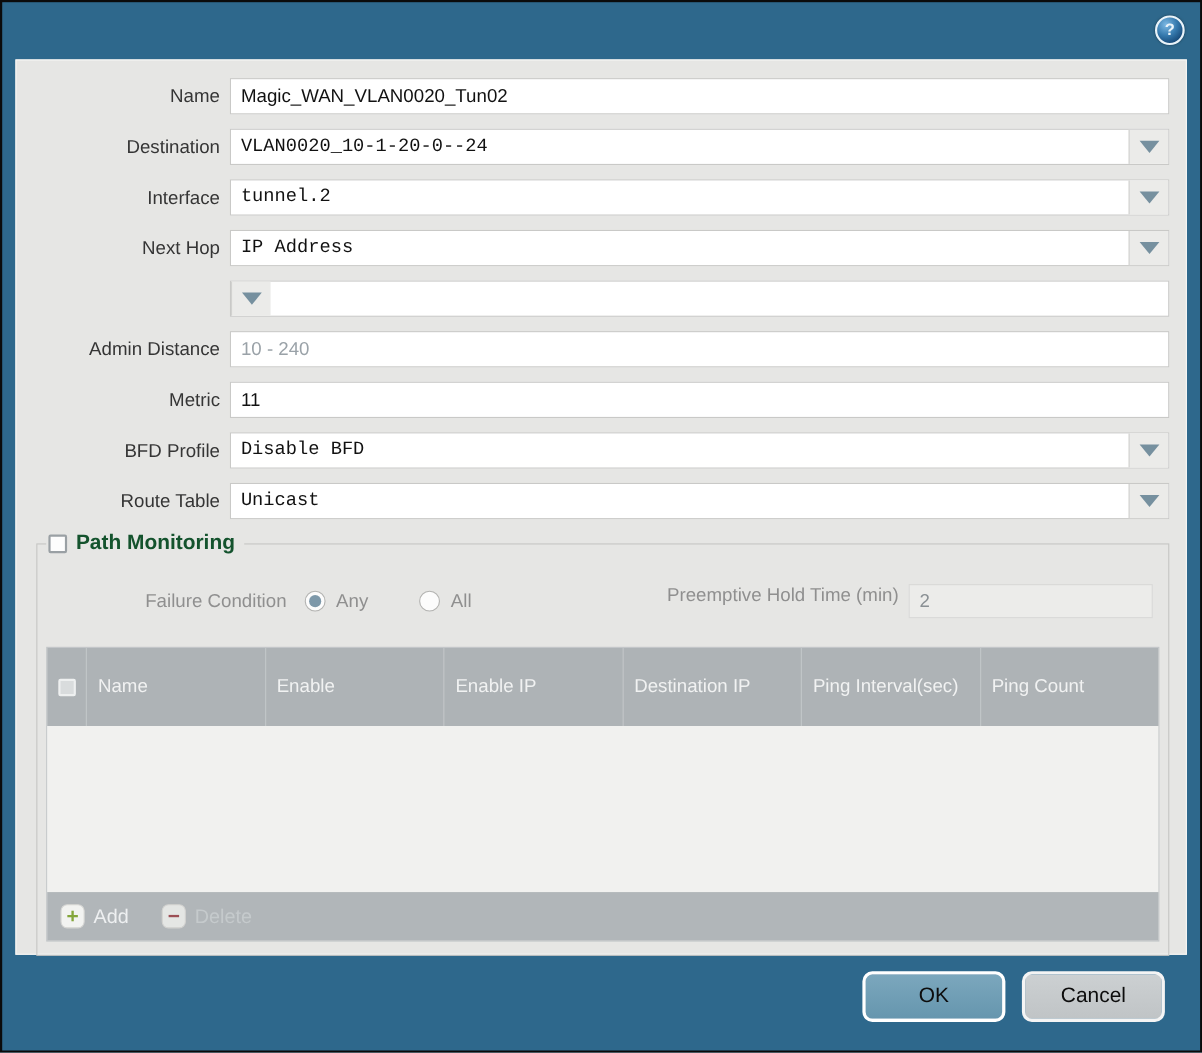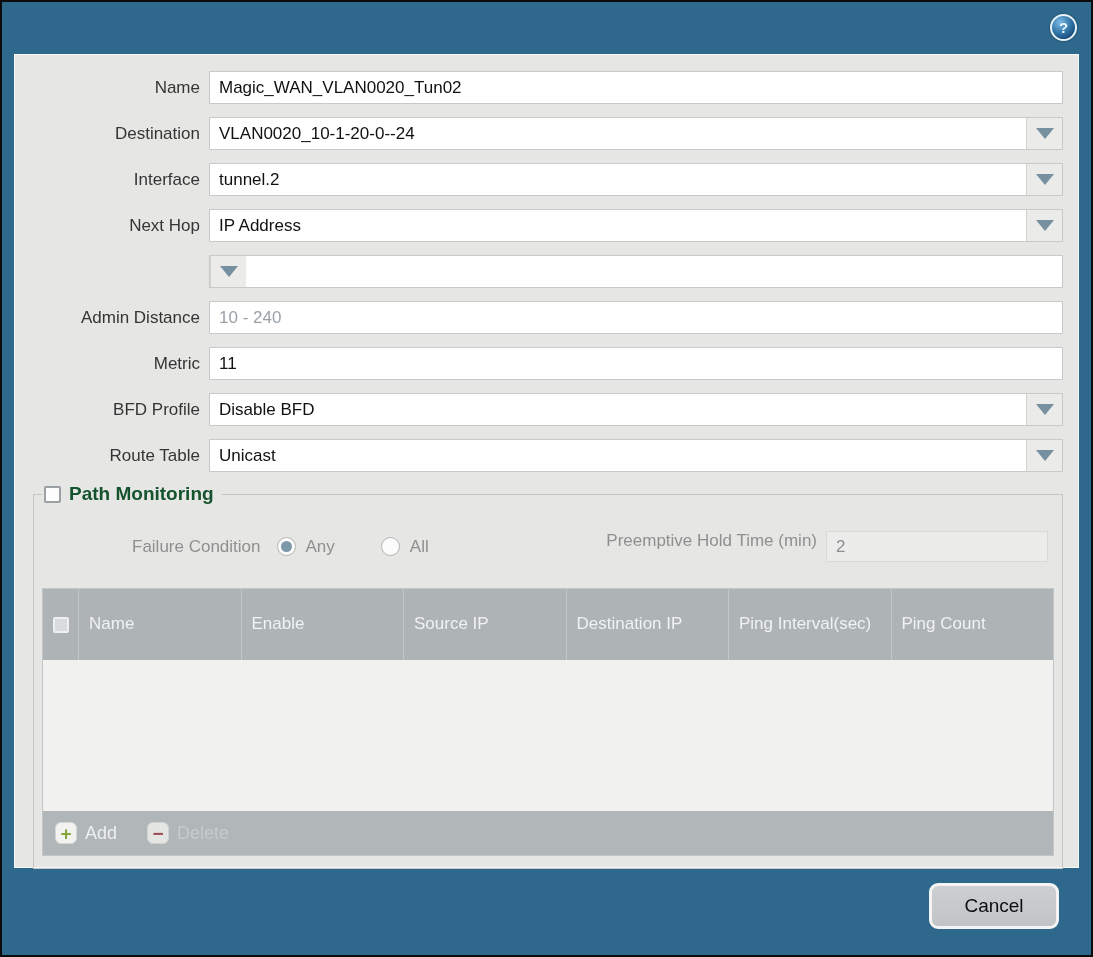--- a/index.html
+++ b/index.html
@@ -73,20 +73,21 @@
     padding: 0 9px;
     font-size: 17px; color: #111;
     font-family: "Liberation Sans", sans-serif;
     background: transparent;
   }
   .field input::placeholder { color: #9aa2a8; }
   .combo-text {
     flex: 1; padding: 0 9px;
     white-space: nowrap; overflow: hidden;
     cursor: default;
+    font-family: Liberation Mono, monospace;
   }
   .combo-btn {
     flex: none;
     width: 36px; height: 100%;
     background: #ebebe9;
     border-left: 1px solid #d2d2d0;
     display: flex; align-items: center; justify-content: center;
     cursor: pointer;
   }
   .arrow-down {
@@ -349,21 +350,21 @@
         </span>
       </div>
 
       <div class="pm-table">
         <div class="tbl-header">
           <span class="th-check">
             <span class="hdr-checkbox"></span>
           </span>
           <span class="th">Name</span>
           <span class="th">Enable</span>
-          <span class="th">Source IP</span>
+          <span class="th">Enable IP</span>
           <span class="th">Destination IP</span>
           <span class="th">Ping Interval(sec)</span>
           <span class="th">Ping Count</span>
         </div>
         <div class="tbl-body"></div>
         <div class="tbl-footer">
           <span class="tool-btn add-btn">
             <span class="glyph-box">+</span>
             <span>Add</span>
           </span>
@@ -371,16 +372,17 @@
             <span class="glyph-box">−</span>
             <span>Delete</span>
           </span>
         </div>
       </div>
     </div>
 
   </div>
 
   <div class="btn-bar">
+    <div class="dlg-btn ok-btn">OK</div>
     <div class="dlg-btn cancel-btn">Cancel</div>
   </div>
 
 </div>
 
 </body></html>

